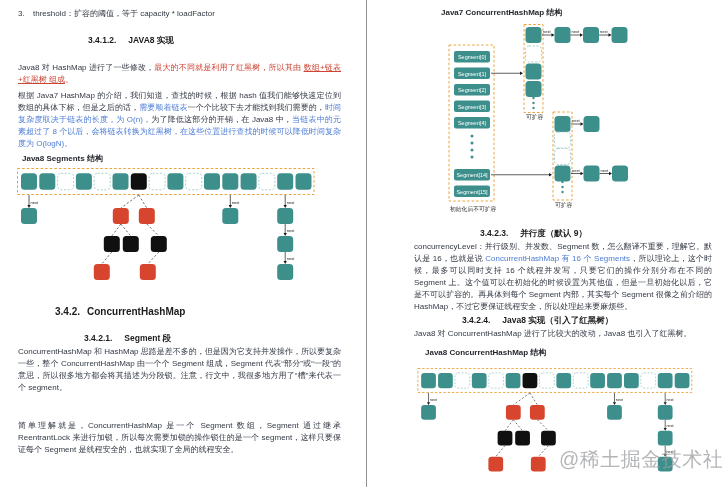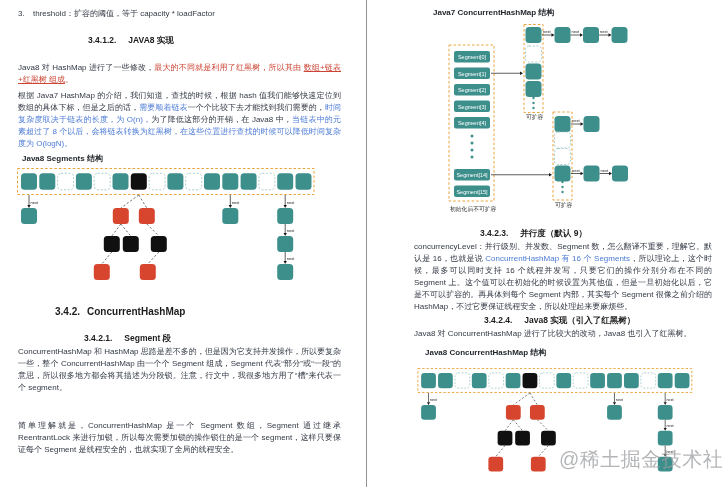--- a/index.html
+++ b/index.html
@@ -107,21 +107,21 @@
 
     <p class="para" style="left:18px;top:346px;width:323px;"><span class="c-dark">ConcurrentHashMap 和 HashMap 思路是差不多的，但是因为它支持并发操作，所以要复杂一些，整个 ConcurrentHashMap 由一个个 Segment 组成，Segment 代表“部分”或“一段”的意思，所以很多地方都会将其描述为分段锁。注意，行文中，我很多地方用了“槽”来代表一个 segment。</span></p>
 
 
     <p class="para" style="left:18px;top:420px;width:323px;"><span class="c-dark">简单理解就是，ConcurrentHashMap 是一个 Segment 数组，Segment 通过继承 ReentrantLock 来进行加锁，所以每次需要加锁的操作锁住的是一个 segment，这样只要保证每个 Segment 是线程安全的，也就实现了全局的线程安全。</span></p>
   </div>
 
   <div class="divider"></div>
 
   <div class="page right">
-    <div class="figlabel" style="left:66px;top:7px;">Java7 ConcurrentHashMap 结构</div>
+    <div class="figlabel" style="left:74px;top:7px;">Java7 ConcurrentHashMap 结构</div>
     <svg class="diag" id="diagJava7" style="left:50px;top:24px;width:300px;height:192px;" viewBox="0 0 300 192">
         <rect x="32" y="21" width="45" height="156" fill="none" stroke="#eaa43c" stroke-width="1" stroke-dasharray="2.6 2"></rect>
         <rect x="37" y="27" width="36" height="11.5" rx="2" fill="#3d8f8c"></rect>
         <text x="55" y="35" font-size="5.5" fill="#ffffff" text-anchor="middle">Segment[0]</text>
         <rect x="37" y="43.5" width="36" height="11.5" rx="2" fill="#3d8f8c"></rect>
         <text x="55" y="51.5" font-size="5.5" fill="#ffffff" text-anchor="middle">Segment[1]</text>
         <rect x="37" y="60" width="36" height="11.5" rx="2" fill="#3d8f8c"></rect>
         <text x="55" y="68" font-size="5.5" fill="#ffffff" text-anchor="middle">Segment[2]</text>
         <rect x="37" y="76.5" width="36" height="11.5" rx="2" fill="#3d8f8c"></rect>
         <text x="55" y="84.5" font-size="5.5" fill="#ffffff" text-anchor="middle">Segment[3]</text>
@@ -183,21 +183,21 @@
         <line x1="74" y1="150.75" x2="132.5" y2="150.75" stroke="#1a1a1a" stroke-width="0.7"></line>
         <polygon points="132,149.05 132,152.45 135,150.75" fill="#1a1a1a"></polygon>
       </svg>
 
     <div class="h8" style="left:113px;top:228px;">
       <span class="hnum">3.4.2.3.</span><span>并行度（默认 9）</span>
     </div>
 
     <p class="para" style="left:47px;top:241px;width:298px;"><span class="c-dark">concurrencyLevel：并行级别、并发数、Segment 数，怎么翻译不重要，理解它。默认是 16，也就是说 </span><span class="c-blue">ConcurrentHashMap 有 16 个 Segments</span><span class="c-dark">，所以理论上，这个时候，最多可以同时支持 16 个线程并发写，只要它们的操作分别分布在不同的 Segment 上。这个值可以在初始化的时候设置为其他值，但是一旦初始化以后，它是不可以扩容的。再具体到每个 Segment 内部，其实每个 Segment 很像之前介绍的 HashMap，不过它要保证线程安全，所以处理起来要麻烦些。</span></p>
 
-    <div class="h8" style="left:95px;top:315px;margin-left:22px;">
+    <div class="h8" style="left:95px;top:315px;">
       <span class="hnum">3.4.2.4.</span><span>Java8 实现（引入了红黑树）</span>
     </div>
 
     <p class="para" style="left:47px;top:328px;width:298px;"><span class="c-dark">Java8 对 ConcurrentHashMap 进行了比较大的改动，Java8 也引入了红黑树。</span></p>
 
     <div class="figlabel" style="left:58px;top:347px;">Java8 ConcurrentHashMap 结构</div>
     <svg class="diag" id="diagHashRight" style="left:50px;top:368px;width:278px;height:109px;" viewBox="0 0 300 118">
         <rect x="0.5" y="0.5" width="296.5" height="26" fill="none" stroke="#eaa43c" stroke-width="1" stroke-dasharray="2.6 2"></rect>
         <rect x="4" y="5.3" width="16" height="16.5" rx="3.5" fill="#3d8f8c"></rect>
         <rect x="22.3" y="5.3" width="16" height="16.5" rx="3.5" fill="#3d8f8c"></rect>

